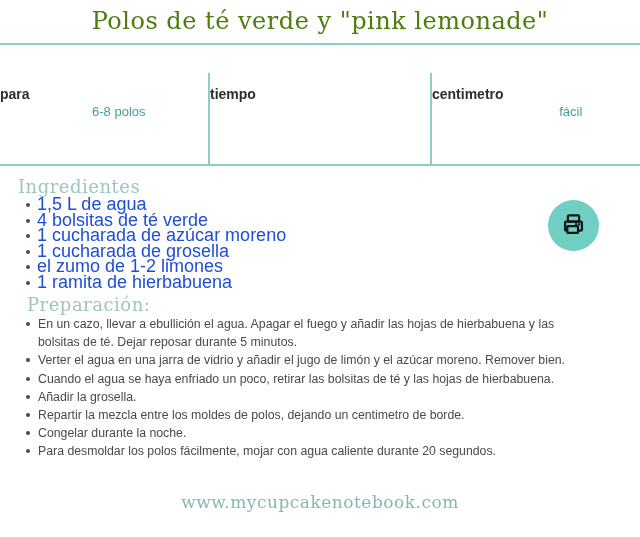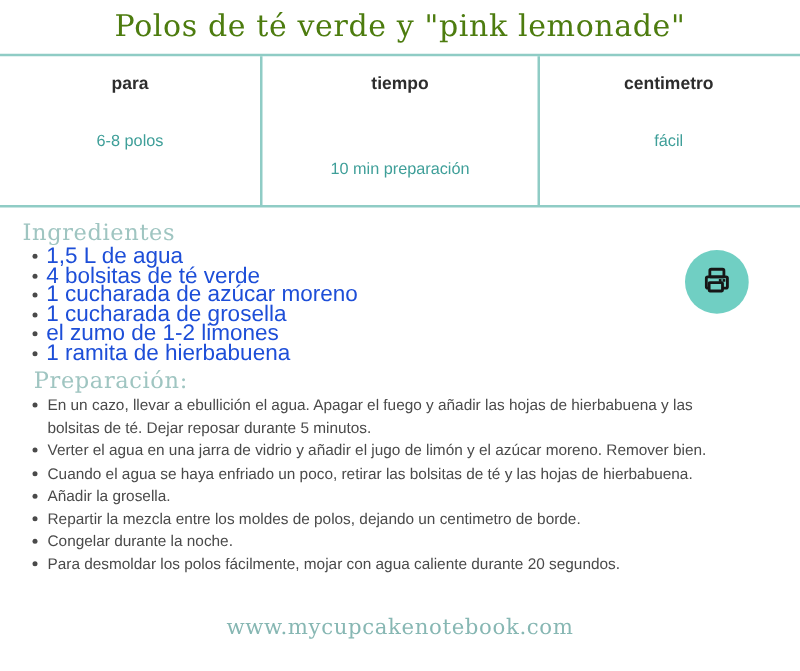--- a/index.html
+++ b/index.html
@@ -18,21 +18,21 @@
   }
 
   .info-table {
     display: flex;
     margin-top: 8px;
     height: 123px;
     border-top: 2px solid #8fccc5;
     border-bottom: 2px solid #8fccc5;
   }
   .info-col {
-    display: flex; flex-direction: column; align-items: center;
+    display: flex; flex-direction: row;  margin-top: 28px;
   }
   .info-col.c1 { width: 210px; border-right: 2px solid #8fccc5; }
   .info-col.c2 { width: 222px; border-right: 2px solid #8fccc5; gap: 44px; }
   .info-col.c3 { width: 206px; }
   .info-label {
     margin-top: 13px;
     font-size: 14px;
     font-weight: bold;
     color: #2d2d2d;
   }
@@ -118,21 +118,20 @@
   <div class="info-table">
     <div class="info-col c1">
       <div class="info-label">para</div>
       <div class="info-value">
         <div>6-8 polos</div>
       </div>
     </div>
     <div class="info-col c2">
       <div class="info-label">tiempo</div>
       <div class="info-value">
-        <div>10 min preparación</div>
       </div>
     </div>
     <div class="info-col c3">
       <div class="info-label">centimetro</div>
       <div class="info-value">
         <div>fácil</div>
       </div>
     </div>
   </div>
 

